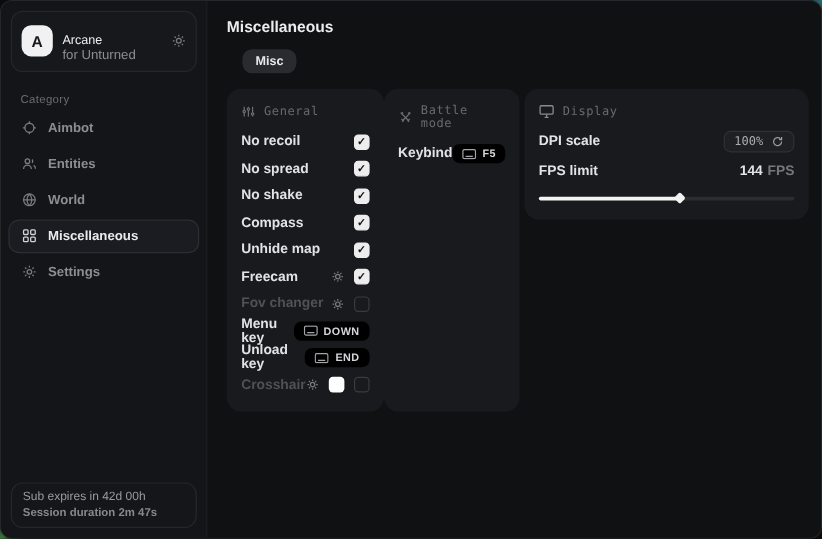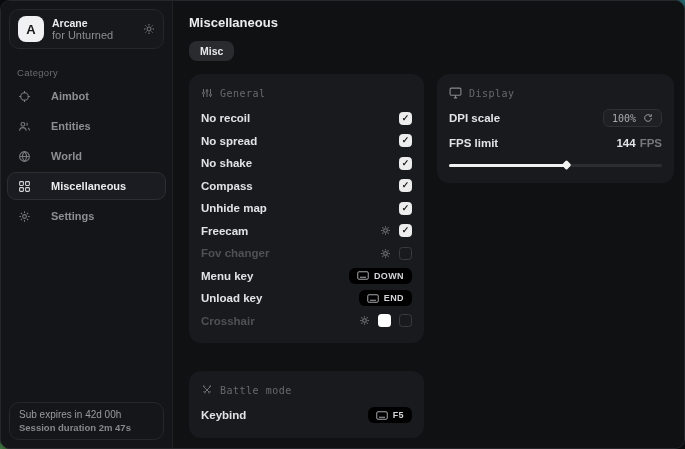--- a/index.html
+++ b/index.html
@@ -13,46 +13,46 @@
           border:1px solid #26272b;box-sizing:border-box;display:flex;background:#101113;}
 
   
   .sidebar{width:172px;min-width:172px;background:#141519;border-right:1px solid #202125;
            box-sizing:border-box;display:flex;flex-direction:column;}
   .brand-card{margin:8px;border:1px solid #26272b;border-radius:10px;background:#17181c;
               padding:6px 8px;display:flex;align-items:center;gap:8px;}
   .logo{width:26px;height:26px;border-radius:8px;background:#f1f1f3;color:#17181a;
         display:flex;align-items:center;justify-content:center;font-weight:800;font-size:13px;}
   .brand-txt{flex:1;line-height:1.15;}
-  .brand-title{font-size:10.5px;font-weight:700;color:#ececee;}
+  .brand-title{font-size:10.5px;font-weight:400;color:#ececee;margin-top:12px;}
   .brand-sub{font-size:11px;color:#8c8d91;}
   .icon{display:inline-flex;align-items:center;justify-content:center;}
   .icon svg{display:block;}
   .cat-label{margin:10px 16px 4px;font-size:9.5px;color:#6b6c71;letter-spacing:.3px;}
   .nav{padding:0 6px;display:flex;flex-direction:column;gap:2px;}
-  .nav-item{display:flex;align-items:center;gap:20px;height:26px;padding:0 10px;
+  .nav-item{display:flex;align-items:center;gap:9px;height:26px;padding:0 10px;
             border-radius:9px;color:#8d8e93;font-size:11px;font-weight:600;
             border:1px solid transparent;cursor:default;}
   .nav-item .icon{color:#797a7f;}
   .nav-item.active{background:#1b1c21;border-color:#2d2e33;color:#ebecee;}
   .nav-item.active .icon{color:#d3d4d7;}
   .side-spacer{flex:1;}
   .status-card{margin:8px;border:1px solid #26272b;border-radius:10px;background:#15161a;
                padding:6px 9px;}
   .status-l1{font-family:Liberation Sans, sans-serif;font-size:10px;color:#9a9b9f;white-space:nowrap;}
   .status-l2{font-size:9.5px;color:#87888c;font-weight:600;margin-top:2px;white-space:nowrap;}
 
   
   .main{flex:1;padding:14px 16px;box-sizing:border-box;background:#101113;}
   .page-title{font-size:13px;font-weight:700;color:#eceded;}
-  .tabs{margin-top:11px;display:flex;gap:6px;}
+  .tabs{margin-top:11px;display:flex;gap:6px;margin-left:13px;}
   .tab{background:#2a2b2f;color:#e7e8ea;font-size:10.5px;font-weight:600;
        padding:4px 11px;border-radius:8px;}
   .cols{display:flex;gap:13px;margin-top:13px;align-items:flex-start;}
-  .col-l{width:235px;display:flex;flex-direction:column;gap:28px;}
+  .col-l{width:235px;display:flex;gap:0;}
   .col-r{width:237px;}
   .card{background:#191a1d;border-radius:12px;padding:11px 12px;box-sizing:border-box;}
   .sec-head{display:flex;align-items:center;gap:7px;margin:2px 0 8px;}
   .sec-head .icon{color:#6e6f74;}
   .sec-title{font-family:"DejaVu Sans Mono",monospace;font-size:10px;color:#68696e;letter-spacing:.5px;}
   .row{display:flex;align-items:center;justify-content:space-between;height:22.5px;}
   .rl{font-size:11.5px;font-weight:600;color:#e2e3e5;}
   .rl.dim{color:#505156;}
   .rrow{display:flex;align-items:center;gap:8px;}
   .gear-mini{color:#7b7c80;}

